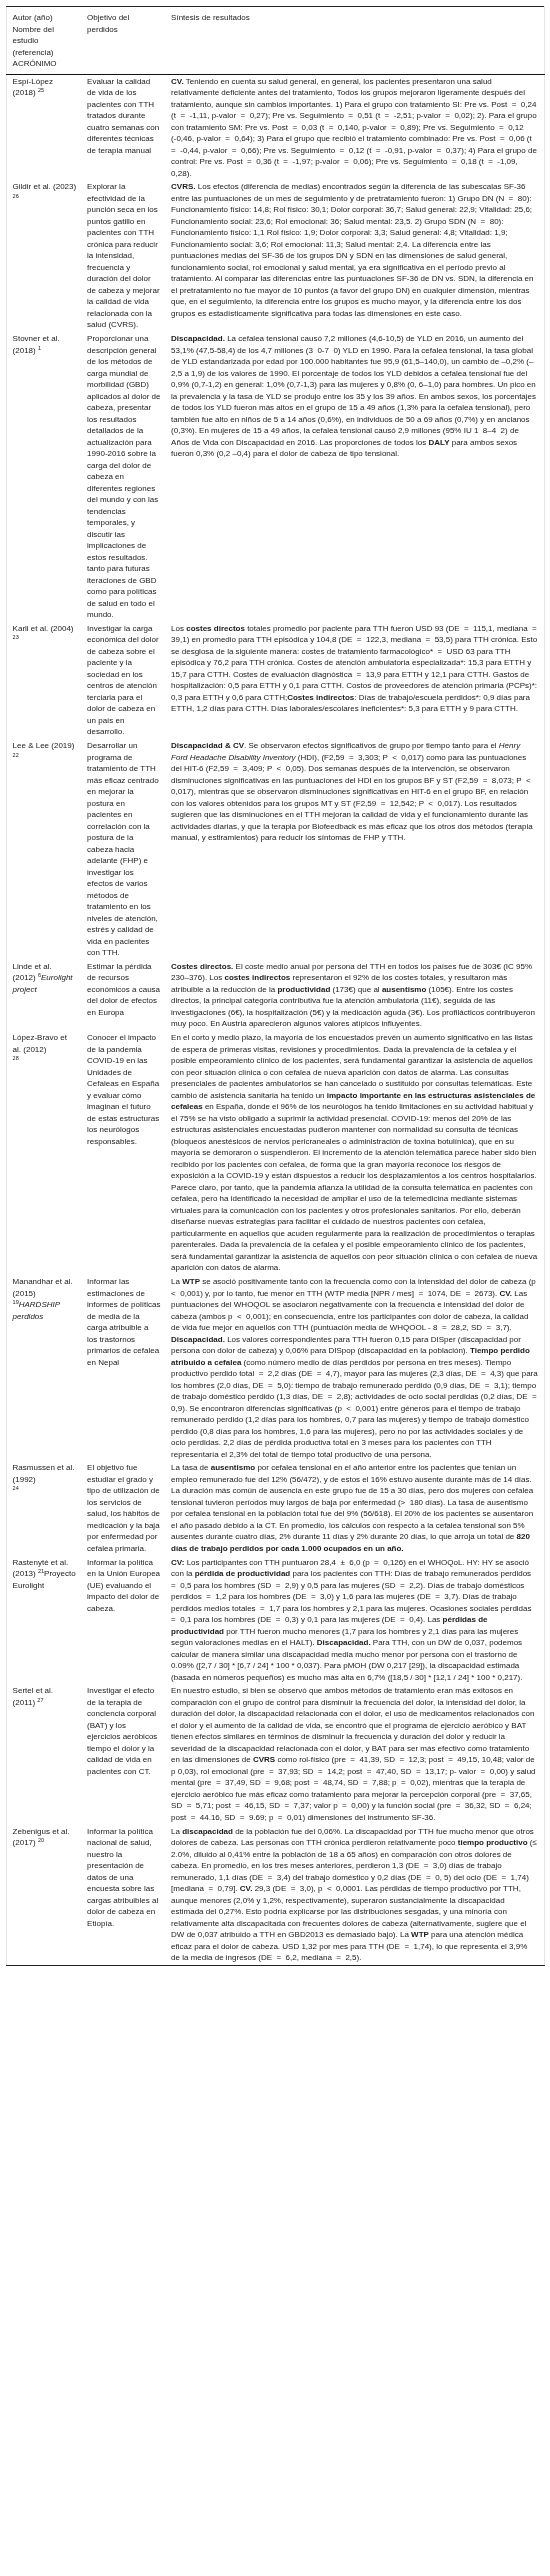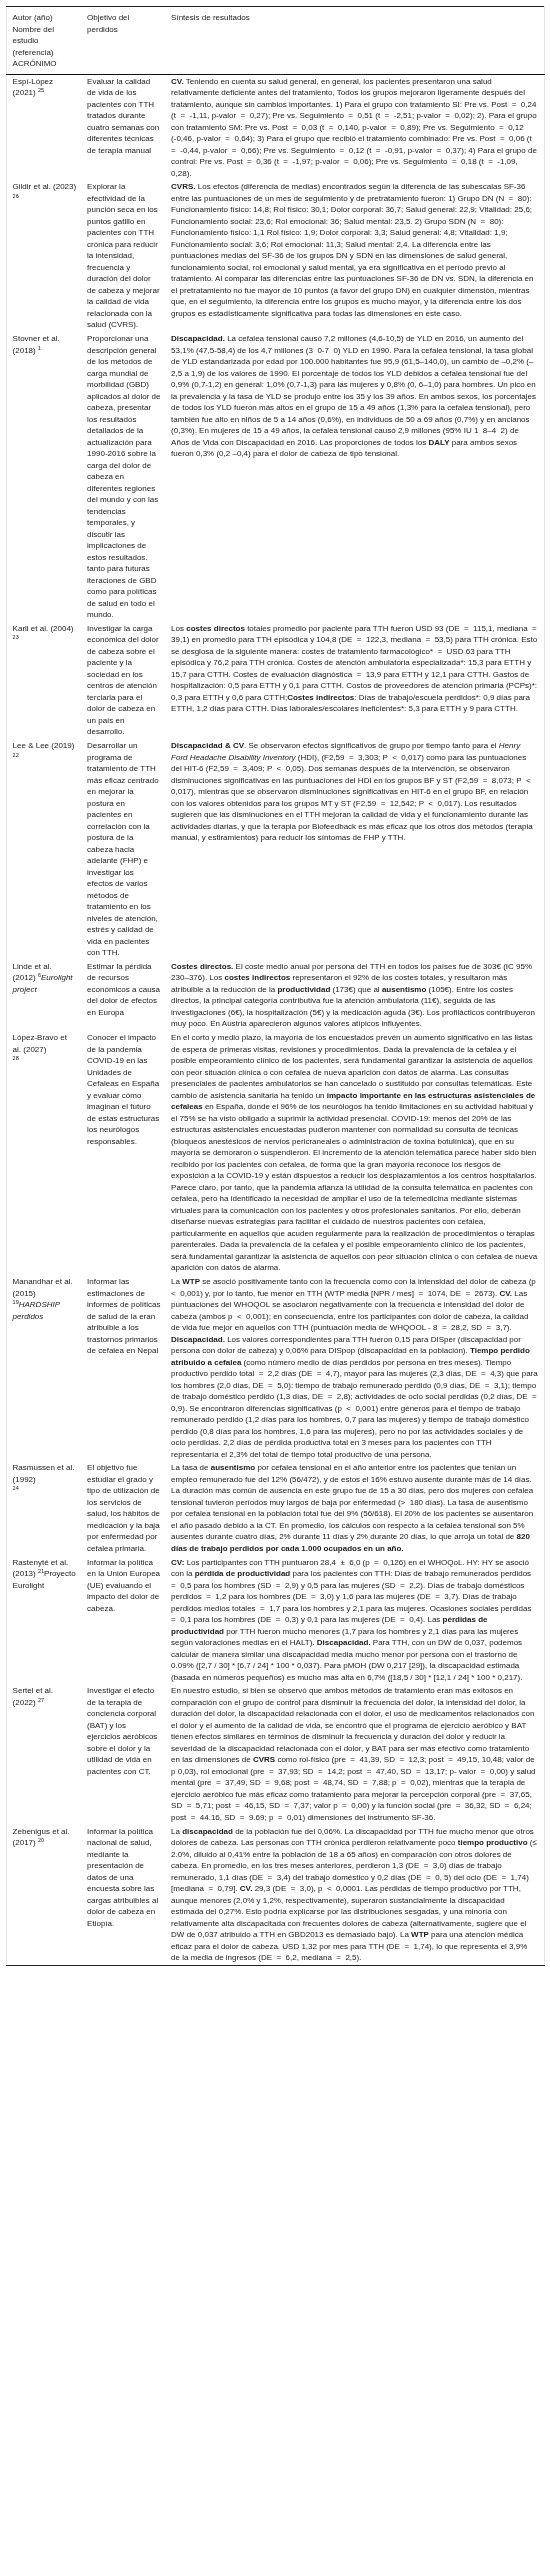--- a/index.html
+++ b/index.html
@@ -53,21 +53,21 @@
     </colgroup>
     <thead>
       <tr>
         <th>Autor (año) Nombre del estudio (referencia) ACRÓNIMO</th>
         <th>Objetivo del perdidos</th>
         <th>Síntesis de resultados</th>
       </tr>
     </thead>
     <tbody id="tbody">
         <tr>
-          <td><span>Espí-López (2021)</span> <sup>25</sup></td>
+          <td><span>Espí-López (2018)</span> <sup>25</sup></td>
           <td>Evaluar la calidad de vida de los pacientes con TTH tratados durante cuatro semanas con diferentes técnicas de terapia manual</td>
           <td class="res"><b>CV.</b><span style="white-space: pre-wrap;"> Teniendo en cuenta su salud general, en general, los pacientes presentaron una salud relativamente deficiente antes del tratamiento, Todos los grupos mejoraron ligeramente después del tratamiento, aunque sin cambios importantes. 1) Para el grupo con tratamiento SI: Pre vs. Post  =  0,24 (t  =  -1,11, p-valor  =  0,27); Pre vs. Seguimiento  =  0,51 (t  =  -2,51; p-valor  =  0,02); 2). Para el grupo con tratamiento SM: Pre vs. Post  =  0,03 (t  =  0,140, p-valor  =  0,89); Pre vs. Seguimiento  =  0,12 (-0,46, p-valor  =  0,64); 3) Para el grupo que recibió el tratamiento combinado: Pre vs. Post  =  0,06 (t  =  -0,44, p-valor  =  0,66); Pre vs. Seguimiento  =  0,12 (t  =  -0,91, p-valor  =  0,37); 4) Para el grupo de control: Pre vs. Post  =  0,36 (t  =  -1,97; p-valor  =  0,06); Pre vs. Seguimiento  =  0,18 (t  =  -1,09, 0,28).</span></td>
         </tr>
         <tr>
           <td><span>Gildir et al. (2023)</span> <sup>26</sup></td>
           <td>Explorar la efectividad de la punción seca en los puntos gatillo en pacientes con TTH crónica para reducir la intensidad, frecuencia y duración del dolor de cabeza y mejorar la calidad de vida relacionada con la salud (CVRS).</td>
           <td class="res"><b>CVRS.</b><span style="white-space: pre-wrap;"> Los efectos (diferencia de medias) encontrados según la diferencia de las subescalas SF-36 entre las puntuaciones de un mes de seguimiento y de pretratamiento fueron: 1) Grupo DN (N  =  80): Funcionamiento físico: 14,8; Rol físico: 30,1; Dolor corporal: 36,7; Salud general: 22,9; Vitalidad: 25,6; Funcionamiento social: 23,6; Rol emocional: 36; Salud mental: 23,5. 2) Grupo SDN (N  =  80): Funcionamiento físico: 1,1 Rol físico: 1,9; Dolor corporal: 3,3; Salud general: 4,8; Vitalidad: 1,9; Funcionamiento social: 3,6; Rol emocional: 11,3; Salud mental: 2,4. La diferencia entre las puntuaciones medias del SF-36 de los grupos DN y SDN en las dimensiones de salud general, funcionamiento social, rol emocional y salud mental, ya era significativa en el período previo al tratamiento. Al comparar las diferencias entre las puntuaciones SF-36 de DN vs. SDN, la diferencia en el pretratamiento no fue mayor de 10 puntos (a favor del grupo DN) en cualquier dimensión, mientras que, en el seguimiento, la diferencia entre los grupos es mucho mayor, y la diferencia entre los dos grupos es estadísticamente significativa para todas las dimensiones en este caso.</span></td>
         </tr>
         <tr>
           <td><span>Stovner et al. (2018)</span> <sup>1</sup></td>
@@ -83,45 +83,45 @@
           <td><span>Lee &amp; Lee (2019)</span> <sup>22</sup></td>
           <td>Desarrollar un programa de tratamiento de TTH más eficaz centrado en mejorar la postura en pacientes en correlación con la postura de la cabeza hacia adelante (FHP) e investigar los efectos de varios métodos de tratamiento en los niveles de atención, estrés y calidad de vida en pacientes con TTH.</td>
           <td class="res"><b>Discapacidad &amp; CV</b><span style="white-space: pre-wrap;">. Se observaron efectos significativos de grupo por tiempo tanto para el </span><i>Henry Ford Headache Disability Inventory</i><span style="white-space: pre-wrap;"> (HDI), (F2,59  =  3,303; P  &lt;  0,017) como para las puntuaciones del HIT-6 (F2,59  =  3,409; P  &lt;  0,05). Dos semanas después de la intervención, se observaron disminuciones significativas en las puntuaciones del HDI en los grupos BF y ST (F2,59  =  8,073; P  &lt;  0,017), mientras que se observaron disminuciones significativas en HIT-6 en el grupo BF, en relación con los valores obtenidos para los grupos MT y ST (F2,59  =  12,542; P  &lt;  0,017). Los resultados sugieren que las disminuciones en el TTH mejoran la calidad de vida y el funcionamiento durante las actividades diarias, y que la terapia por Biofeedback es más eficaz que los otros dos métodos (terapia manual, y estiramientos) para reducir los síntomas de FHP y TTH.</span></td>
         </tr>
         <tr>
           <td><span>Linde et al. (2012)</span> <sup>6</sup><i>Eurolight project</i></td>
           <td>Estimar la pérdida de recursos económicos a causa del dolor de efectos en Europa</td>
           <td class="res"><b>Costes directos.</b><span style="white-space: pre-wrap;"> El coste medio anual por persona del TTH en todos los países fue de 303€ (IC 95% 230–376). Los </span><b>costes indirectos</b><span style="white-space: pre-wrap;"> representaron el 92% de los costes totales, y resultaron más atribuible a la reducción de la </span><b>productividad</b><span style="white-space: pre-wrap;"> (173€) que al </span><b>ausentismo</b><span style="white-space: pre-wrap;"> (105€). Entre los costes directos, la principal categoría contributiva fue la atención ambulatoria (11€), seguida de las investigaciones (6€), la hospitalización (5€) y la medicación aguda (3€). Los profilácticos contribuyeron muy poco. En Austria aparecieron algunos valores atípicos influyentes.</span></td>
         </tr>
         <tr>
-          <td><span>López-Bravo et al. (2027)</span><br><sup>28</sup></td>
+          <td><span>López-Bravo et al. (2012)</span><br><sup>28</sup></td>
           <td>Conocer el impacto de la pandemia COVID-19 en las Unidades de Cefaleas en España y evaluar cómo imaginan el futuro de estas estructuras los neurólogos responsables.</td>
           <td class="res"><span style="white-space: pre-wrap;">En el corto y medio plazo, la mayoría de los encuestados prevén un aumento significativo en las listas de espera de primeras visitas, revisiones y procedimientos. Dada la prevalencia de la cefalea y el posible empeoramiento clínico de los pacientes, será fundamental garantizar la asistencia de aquellos con peor situación clínica o con cefalea de nueva aparición con datos de alarma. Las consultas presenciales de pacientes ambulatorios se han cancelado o sustituido por consultas telemáticas. Este cambio de asistencia sanitaria ha tenido un </span><b>impacto importante en las estructuras asistenciales de cefaleas</b><span style="white-space: pre-wrap;"> en España, donde el 96% de los neurólogos ha tenido limitaciones en su actividad habitual y el 75% se ha visto obligado a suprimir la actividad presencial. COVID-19: menos del 20% de las estructuras asistenciales encuestadas pudieron mantener con normalidad su consulta de técnicas (bloqueos anestésicos de nervios pericraneales o administración de toxina botulínica), que en su mayoría se demoraron o suspendieron. El incremento de la atención telemática parece haber sido bien recibido por los pacientes con cefalea, de forma que la gran mayoría reconoce los riesgos de exposición a la COVID-19 y están dispuestos a reducir los desplazamientos a los centros hospitalarios. Parece claro, por tanto, que la pandemia afianza la utilidad de la consulta telemática en pacientes con cefalea, pero ha identificado la necesidad de ampliar el uso de la telemedicina mediante sistemas virtuales para la comunicación con los pacientes y otros profesionales sanitarios. Por ello, deberán diseñarse nuevas estrategias para facilitar el cuidado de nuestros pacientes con cefalea, particularmente en aquellos que acuden regularmente para la realización de procedimientos o terapias parenterales. Dada la prevalencia de la cefalea y el posible empeoramiento clínico de los pacientes, será fundamental garantizar la asistencia de aquellos con peor situación clínica o con cefalea de nueva aparición con datos de alarma.</span></td>
         </tr>
         <tr>
           <td><span>Manandhar et al. (2015)</span> <sup>19</sup><i>HARDSHIP perdidos</i></td>
-          <td>Informar las estimaciones de informes de políticas de salud de la eran atribuible a los trastornos primarios de cefalea en Nepal</td>
+          <td>Informar las estimaciones de informes de políticas de media de la carga atribuible a los trastornos primarios de cefalea en Nepal</td>
           <td class="res"><span style="white-space: pre-wrap;">La </span><b>WTP</b><span style="white-space: pre-wrap;"> se asoció positivamente tanto con la frecuencia como con la intensidad del dolor de cabeza (p  &lt;  0,001) y, por lo tanto, fue menor en TTH (WTP media [NPR / mes]  =  1074, DE  =  2673). </span><b>CV.</b><span style="white-space: pre-wrap;"> Las puntuaciones del WHOQOL se asociaron negativamente con la frecuencia e intensidad del dolor de cabeza (ambos p  &lt;  0,001); en consecuencia, entre los participantes con dolor de cabeza, la calidad de vida fue mejor en aquellos con TTH (puntuación media de WHQOOL - 8  =  28,2, SD  =  3,7). </span><b>Discapacidad.</b><span style="white-space: pre-wrap;"> Los valores correspondientes para TTH fueron 0,15 para DISper (discapacidad por persona con dolor de cabeza) y 0,06% para DISpop (discapacidad en la población). </span><b>Tiempo perdido atribuido a cefalea</b><span style="white-space: pre-wrap;"> (como número medio de días perdidos por persona en tres meses). Tiempo productivo perdido total  =  2,2 días (DE  =  4,7), mayor para las mujeres (2,3 días, DE  =  4,3) que para los hombres (2,0 días, DE  =  5,0): tiempo de trabajo remunerado perdido (0,9 días, DE  =  3,1); tiempo de trabajo doméstico perdido (1,3 días, DE  =  2,8); actividades de ocio social perdidas (0,2 días, DE  =  0,9). Se encontraron diferencias significativas (p  &lt;  0,001) entre géneros para el tiempo de trabajo remunerado perdido (1,2 días para los hombres, 0,7 para las mujeres) y tiempo de trabajo doméstico perdido (0,8 días para los hombres, 1,6 para las mujeres), pero no por las actividades sociales y de ocio perdidas. 2,2 días de pérdida productiva total en 3 meses para los pacientes con TTH representaría el 2,3% del total de tiempo total productivo de una persona.</span></td>
         </tr>
         <tr>
           <td><span>Rasmussen et al. (1992)</span><br><sup>24</sup></td>
           <td>El objetivo fue estudiar el grado y tipo de utilización de los servicios de salud, los hábitos de medicación y la baja por enfermedad por cefalea primaria.</td>
           <td class="res"><span style="white-space: pre-wrap;">La tasa de </span><b>ausentismo</b><span style="white-space: pre-wrap;"> por cefalea tensional en el año anterior entre los pacientes que tenían un empleo remunerado fue del 12% (56/472), y de estos el 16% estuvo ausente durante más de 14 días. La duración más común de ausencia en este grupo fue de 15 a 30 días, pero dos mujeres con cefalea tensional tuvieron períodos muy largos de baja por enfermedad (&gt;  180 días). La tasa de ausentismo por cefalea tensional en la población total fue del 9% (56/618). El 20% de los pacientes se ausentaron el año pasado debido a la CT. En promedio, los cálculos con respecto a la cefalea tensional son 5% ausentes durante cuatro días, 2% durante 11 días y 2% durante 20 días, lo que arroja un total de </span><b>820 días de trabajo perdidos por cada 1.000 ocupados en un año.</b></td>
         </tr>
         <tr>
           <td><span>Rastenyté et al. (2013)</span> <sup>21</sup><span>Proyecto Eurolight</span></td>
           <td>Informar la política en la Unión Europea (UE) evaluando el impacto del dolor de cabeza.</td>
           <td class="res"><b>CV:</b><span style="white-space: pre-wrap;"> Los participantes con TTH puntuaron 28,4  ±  6,0 (p  =  0,126) en el WHOQoL. HY: HY se asoció con la </span><b>pérdida de productividad</b><span style="white-space: pre-wrap;"> para los pacientes con TTH: Días de trabajo remunerados perdidos  =  0,5 para los hombres (SD  =  2,9) y 0,5 para las mujeres (SD  =  2,2). Días de trabajo domésticos perdidos  =  1,2 para los hombres (DE  =  3,0) y 1,6 para las mujeres (DE  =  3,7). Días de trabajo perdidos medios totales  =  1,7 para los hombres y 2,1 para las mujeres. Ocasiones sociales perdidas  =  0,1 para los hombres (DE  =  0,3) y 0,1 para las mujeres (DE  =  0,4). Las </span><b>pérdidas de productividad</b><span style="white-space: pre-wrap;"> por TTH fueron mucho menores (1,7 para los hombres y 2,1 días para las mujeres según valoraciones medias en el HALT). </span><b>Discapacidad.</b><span style="white-space: pre-wrap;"> Para TTH, con un DW de 0,037, podemos calcular de manera similar una discapacidad media mucho menor por persona con el trastorno de 0.09% ([2,7 / 30] * [6,7 / 24] * 100 * 0,037). Para pMOH (DW 0,217 [29]), la discapacidad estimada (basada en números pequeños) es mucho más alta en 6,7% ([18,5 / 30] * [12,1 / 24] * 100 * 0,217).</span></td>
         </tr>
         <tr>
-          <td><span>Sertel et al. (2022)</span> <sup>27</sup></td>
-          <td>Investigar el efecto de la terapia de conciencia corporal (BAT) y los ejercicios aeróbicos sobre el dolor y la utilidad de vida en pacientes con CT.</td>
+          <td><span>Sertel et al. (2011)</span> <sup>27</sup></td>
+          <td>Investigar el efecto de la terapia de conciencia corporal (BAT) y los ejercicios aeróbicos tiempo el dolor y la calidad de vida en pacientes con CT.</td>
           <td class="res"><span style="white-space: pre-wrap;">En nuestro estudio, si bien se observó que ambos métodos de tratamiento eran más exitosos en comparación con el grupo de control para disminuir la frecuencia del dolor, la intensidad del dolor, la duración del dolor, la discapacidad relacionada con el dolor, el uso de medicamentos relacionados con el dolor y el aumento de la calidad de vida, se encontró que el programa de ejercicio aeróbico y BAT tienen efectos similares en términos de disminuir la frecuencia y duración del dolor y reducir la severidad de la discapacidad relacionada con el dolor, y BAT para ser más efectivo como tratamiento en las dimensiones de </span><b>CVRS</b><span style="white-space: pre-wrap;"> como rol-físico (pre  =  41,39, SD  =  12,3; post  =  49,15, 10,48; valor de p 0,03), rol emocional (pre  =  37,93; SD  =  14,2; post  =  47,40, SD  =  13,17; p- valor  =  0,00) y salud mental (pre  =  37,49, SD  =  9,68; post  =  48,74, SD  =  7,88; p  =  0,02), mientras que la terapia de ejercicio aeróbico fue más eficaz como tratamiento para mejorar la percepción corporal (pre  =  37,65, SD  =  5,71; post  =  46,15, SD  =  7,37; valor p  =  0,00) y la función social (pre  =  36,32, SD  =  6,24; post  =  44.16, SD  =  9.69; p  =  0,01) dimensiones del instrumento SF-36.</span></td>
         </tr>
         <tr>
           <td><span>Zebenigus et al. (2017)</span> <sup>20</sup></td>
-          <td>Informar la política nacional de salud, mediante la presentación de datos de una encuesta sobre las cargas atribuibles al dolor de cabeza en Etiopía.</td>
+          <td>Informar la política nacional de salud, nuestro la presentación de datos de una encuesta sobre las cargas atribuibles al dolor de cabeza en Etiopía.</td>
           <td class="res"><span style="white-space: pre-wrap;">La </span><b>discapacidad</b><span style="white-space: pre-wrap;"> de la población fue del 0,06%. La discapacidad por TTH fue mucho menor que otros dolores de cabeza. Las personas con TTH crónica perdieron relativamente poco </span><b>tiempo productivo</b><span style="white-space: pre-wrap;"> (≤  2.0%, diluido al 0,41% entre la población de 18 a 65 años) en comparación con otros dolores de cabeza. En promedio, en los tres meses anteriores, perdieron 1,3 (DE  =  3,0) días de trabajo remunerado, 1,1 días (DE  =  3,4) del trabajo doméstico y 0,2 días (DE  =  0, 5) del ocio (DE  =  1,74) [mediana  =  0,79]. </span><b>CV.</b><span style="white-space: pre-wrap;"> 29,3 (DE  =  3,0), p  &lt;  0,0001. Las pérdidas de tiempo productivo por TTH, aunque menores (2,0% y 1,2%, respectivamente), superaron sustancialmente la discapacidad estimada del 0,27%. Esto podría explicarse por las distribuciones sesgadas, y una minoría con relativamente alta discapacitada con frecuentes dolores de cabeza (alternativamente, sugiere que el DW de 0,037 atribuido a TTH en GBD2013 es demasiado bajo). La </span><b>WTP</b><span style="white-space: pre-wrap;"> para una atención médica eficaz para el dolor de cabeza. USD 1,32 por mes para TTH (DE  =  1,74), lo que representa el 3,9% de la media de ingresos (DE  =  6,2, mediana  =  2,5).</span></td>
         </tr>
       </tbody>
   </table>
 </div>
 
 
 </body></html>

